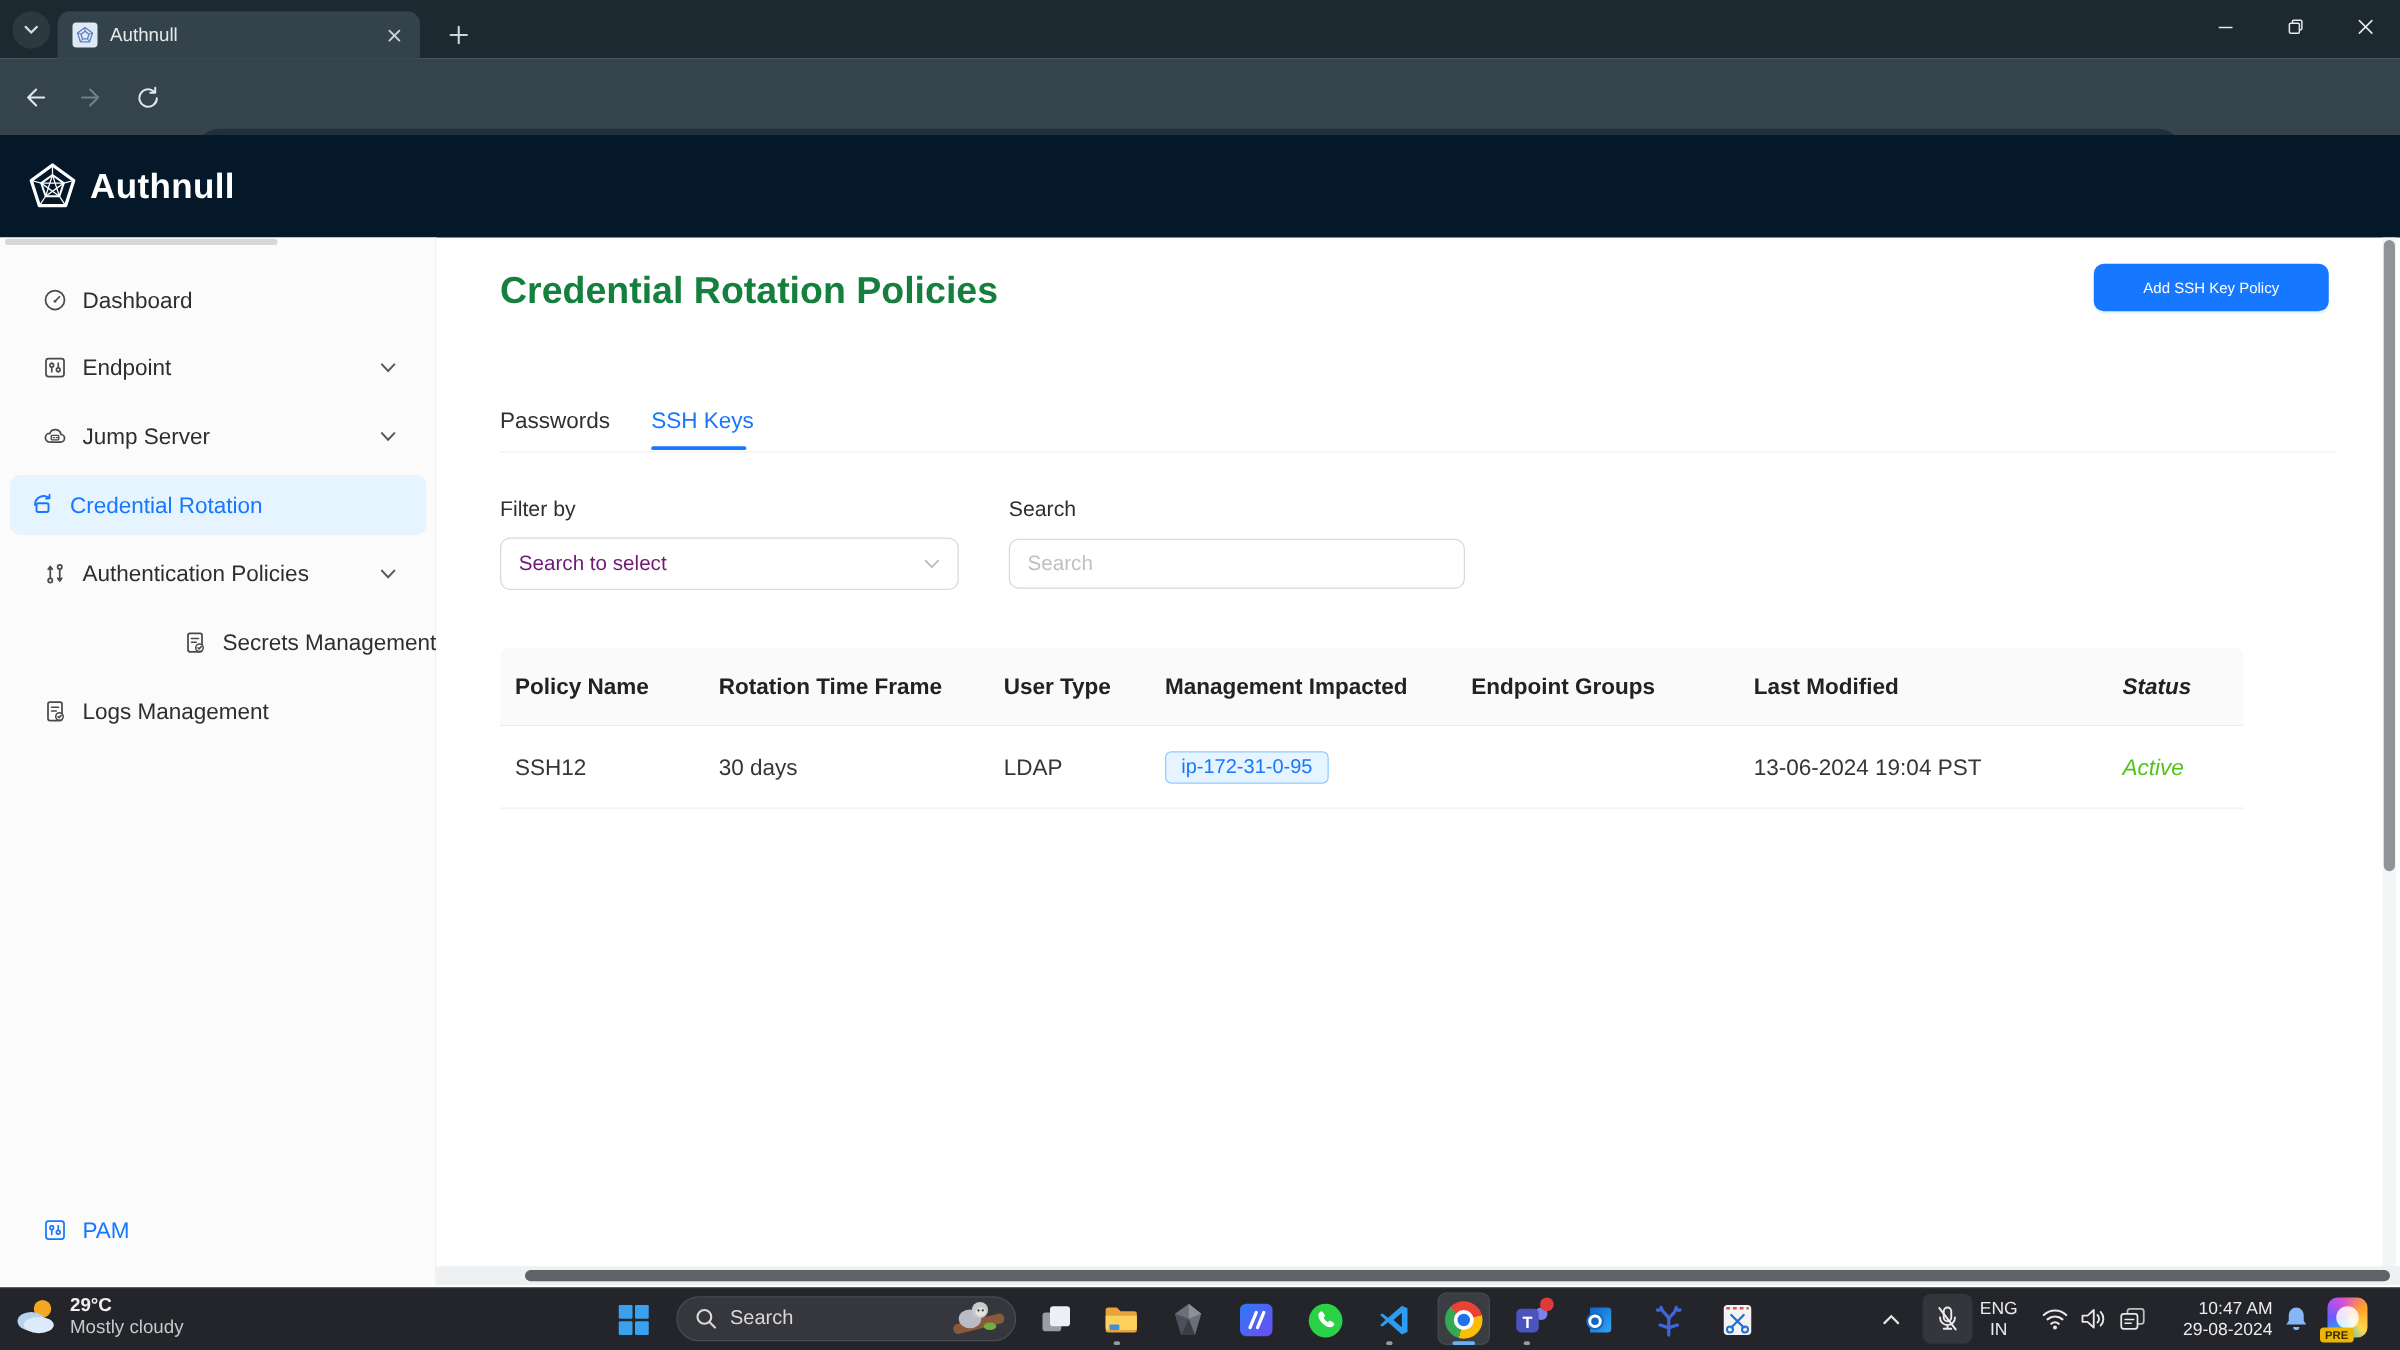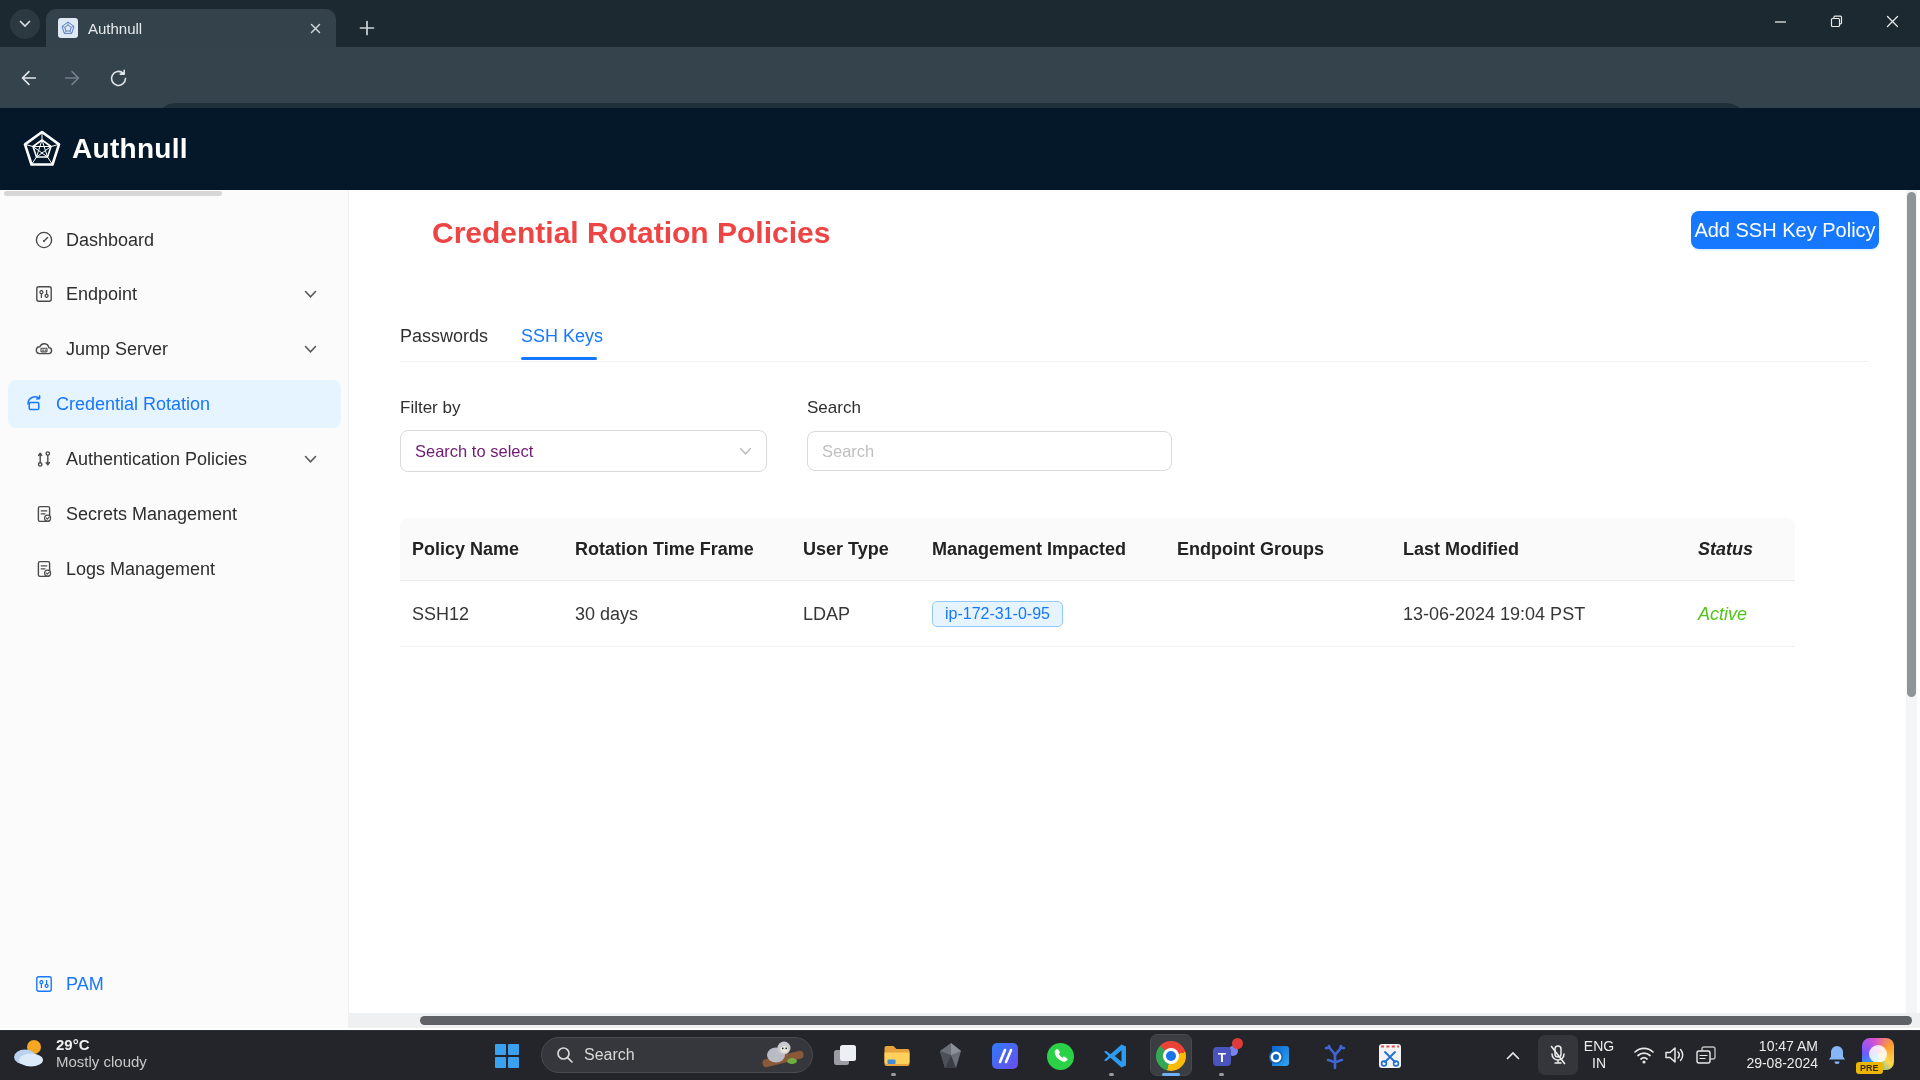--- a/index.html
+++ b/index.html
@@ -35,22 +35,22 @@
   .sidebar { position:absolute; left:0; top:190px; width:349px; height:838px; background:#fbfbfb; border-right:1px solid #f1f1f1; }
   .sidebar-scroll-hint { position:absolute; left:4px; top:1px; width:218px; height:5px; border-radius:3px; background:#d7d7d7; }
   .navitem { position:absolute; left:0; width:349px; height:48px; display:flex; align-items:center; padding-left:34px; color:#2e2e2e; font-size:18px; }
   .navitem .nicon { width:20px; height:20px; margin-right:12px; color:#4a4a4a; flex:0 0 auto; }
   .navitem.active { left:8px; width:333px; padding-left:16px; background:#e6f4ff; border-radius:8px; color:#1677ff; }
   .navitem.active .nicon { color:#1677ff; }
   .nav-chevron { position:absolute; right:32px; color:#585858; }
   .pam { position:absolute; left:34px; top:780px; height:28px; display:flex; align-items:center; color:#1677ff; font-size:18px; }
   .pam .nicon { width:20px; height:20px; margin-right:12px; color:#1677ff; }
   
-  .page-title { position:absolute; left:400px; top:216px; font-size:30px; font-weight:700; color:#ef4444;margin-left:32px; }
-  .add-btn { position:absolute; left:1675px; top:211px; width:188px; height:38px; background:#1677ff; border-radius:8px; color:#ffffff; font-size:20px; display:flex; align-items:center; justify-content:center; box-shadow:0 2px 0 rgba(5,145,255,.1);margin-left:16px; }
+  .page-title { position:absolute; left:400px; top:216px; font-size:30px; font-weight:700; color:#15803d; }
+  .add-btn { position:absolute; left:1675px; top:211px; width:188px; height:38px; background:#1677ff; border-radius:8px; color:#ffffff; font-size:12px; display:flex; align-items:center; justify-content:center; box-shadow:0 2px 0 rgba(5,145,255,.1); }
   .tab-passwords { position:absolute; left:400px; top:326px; font-size:18px; color:#303030; }
   .tab-sshkeys { position:absolute; left:521px; top:326px; font-size:18px; color:#1677ff; }
   .tab-ink { position:absolute; left:521px; top:357px; width:76px; height:3px; background:#1677ff; border-radius:2px; }
   .tabs-line { position:absolute; left:400px; top:361px; width:1468px; height:1px; background:#f0f0f0; }
   .field-label { position:absolute; top:398px; font-size:17px; color:#2f2f2f; }
   .filter-select { position:absolute; left:400px; top:430px; width:367px; height:42px; border:1px solid #d9d9d9; border-radius:8px; background:#fff; display:flex; align-items:center; padding:0 14px; }
   .filter-placeholder { color:#701a75; font-size:16.5px; flex:1; }
   .search-input { position:absolute; left:807px; top:431px; width:365px; height:40px; border:1px solid #d9d9d9; border-radius:8px; background:#fff; padding:0 14px; font-size:16.5px; color:#303030; font-family:"Liberation Sans",sans-serif; outline:none; }
   .search-input::placeholder { color:#bfbfbf; }
   .table { position:absolute; left:400px; top:518px; width:1395px; }
@@ -251,21 +251,21 @@
           <circle cx="6.2" cy="15.4" r="1.7" fill="none" stroke="currentColor" stroke-width="1.4"></circle>
           <path d="M13.8 6.8 V13.8 M12.2 13.6 L13.8 15.8 L15.4 13.6" fill="none" stroke="currentColor" stroke-width="1.4" stroke-linecap="round" stroke-linejoin="round"></path>
           <circle cx="13.8" cy="4.6" r="1.7" fill="none" stroke="currentColor" stroke-width="1.4"></circle>
         </svg>
       <span>Authentication Policies</span>
       <svg class="nav-chevron" width="13" height="9" viewBox="0 0 13 9">
           <path d="M1.5 1.5 L6.5 6.8 L11.5 1.5" stroke="currentColor" stroke-width="1.6" fill="none" stroke-linecap="round"></path>
         </svg>
     </div>
 
-    <div class="navitem" style="top:300px;">
+    <div class="navitem" style="top:300px;justify-content:flex-end;">
       <svg class="nicon" viewBox="0 0 20 20">
           <rect x="4.4" y="2.6" width="11.2" height="14.8" rx="1.6" fill="none" stroke="currentColor" stroke-width="1.4"></rect>
           <path d="M7.2 6.8 H12.8 M7.2 9.8 H11" stroke="currentColor" stroke-width="1.3" stroke-linecap="round"></path>
           <circle cx="13.6" cy="14.2" r="3" fill="#fbfbfb" stroke="currentColor" stroke-width="1.2"></circle>
           <path d="M12.4 14.2 L13.3 15.1 L15 13.3" fill="none" stroke="currentColor" stroke-width="1.2" stroke-linecap="round" stroke-linejoin="round"></path>
         </svg>
       <span>Secrets Management</span>
     </div>
 
     <div class="navitem" style="top:355px;">

